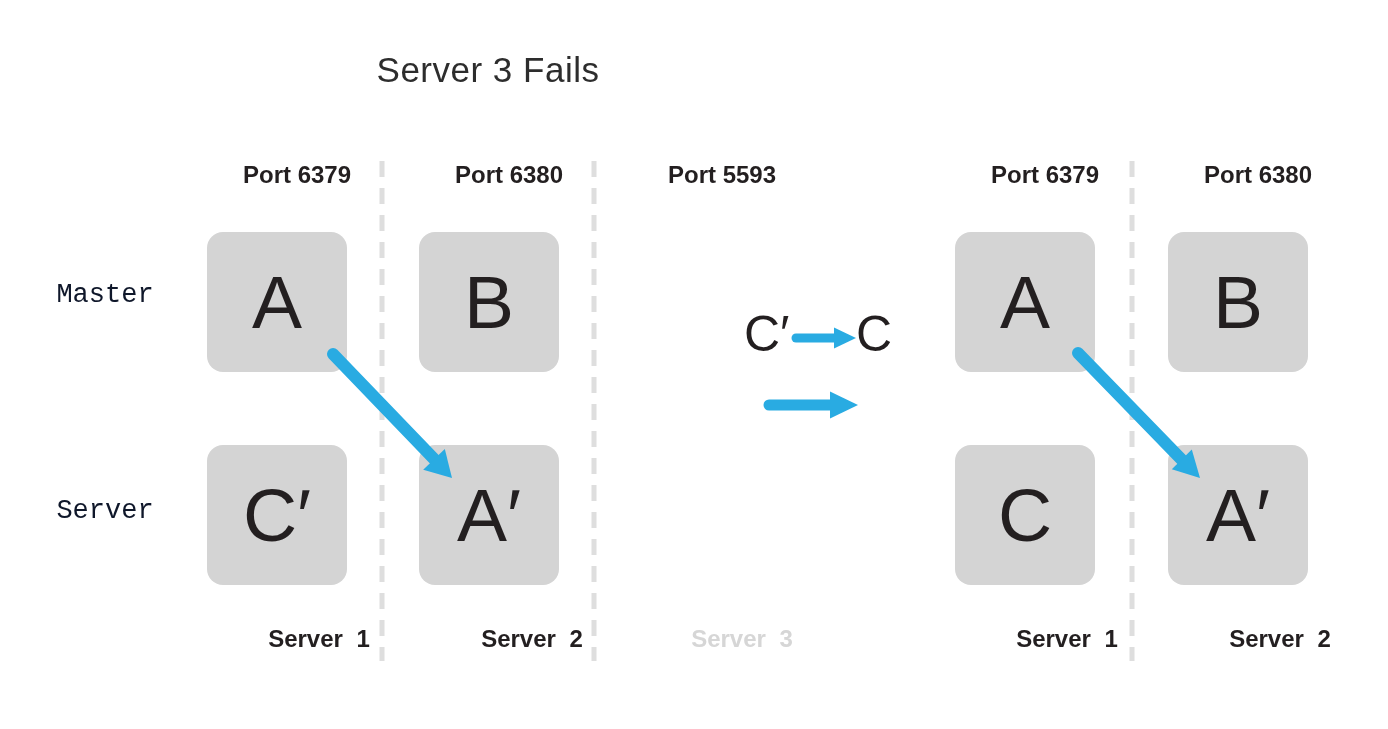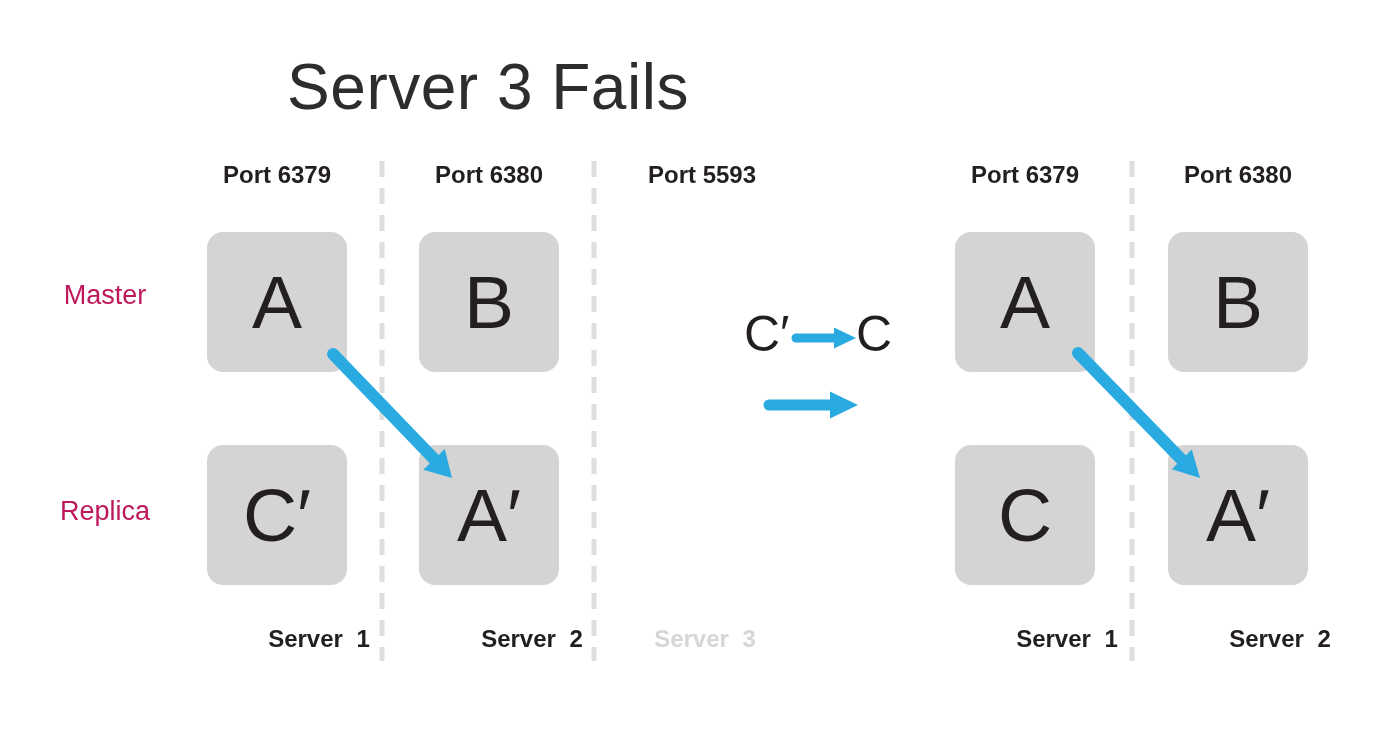--- a/index.html
+++ b/index.html
@@ -11,42 +11,44 @@
     overflow: hidden;
     font-family: "Liberation Sans", "DejaVu Sans", sans-serif;
     color: #231f20;
   }
   .title {
     position: absolute;
     top: 50px;
     left: 488px;
     transform: translateX(-50%);
     margin: 0;
-    font-size: 64px;
+    font-size: 35px;
     font-weight: 400;
     letter-spacing: 0.5px;
     color: #2d2d2d;
     white-space: nowrap;
   }
   .port-label {
     position: absolute;
     top: 161px;
     transform: translateX(-50%);
     font-size: 24px;
     font-weight: 700;
     white-space: nowrap;
     color: #231f20;
+    margin-left: 20px;
   }
   .row-label {
     position: absolute;
     transform: translateX(-50%);
     font-size: 27px;
     font-weight: 500;
-    color: #be185d;
+    color: #0f172a;
     white-space: nowrap;
+    font-family: Liberation Mono, monospace;
   }
   .box {
     position: absolute;
     width: 140px;
     height: 140px;
     border-radius: 16px;
     background: #d4d4d4;
     display: flex;
     align-items: center;
     justify-content: center;
@@ -85,21 +87,21 @@
   }
 </style>
 </head>
 <body>
 
 <div class="canvas">
 
   <h1 class="title">Server 3 Fails</h1>
 
   <div class="row-label" style="left:105px; top:280px;">Master</div>
-  <div class="row-label" style="left:105px; top:496px;">Replica</div>
+  <div class="row-label" style="left:105px; top:496px;">Server</div>
 
   <div class="port-label" style="left:277px;">Port 6379</div>
   <div class="port-label" style="left:489px;">Port 6380</div>
   <div class="port-label" style="left:702px;">Port 5593</div>
 
   <div class="port-label" style="left:1025px;">Port 6379</div>
   <div class="port-label" style="left:1238px;">Port 6380</div>
 
   <div class="box" style="left:207px; top:232px;">
     <span class="box-letter">A</span>
@@ -122,21 +124,21 @@
   </div>
   <div class="box" style="left:955px; top:445px;">
     <span class="box-letter">C</span>
   </div>
   <div class="box" style="left:1168px; top:445px;">
     <span class="box-letter">A′</span>
   </div>
 
   <div class="server-label" style="left:277px;">Server 1</div>
   <div class="server-label" style="left:490px;">Server 2</div>
-  <div class="server-label faded" style="left:663px;">Server 3</div>
+  <div class="server-label faded" style="left:700px;">Server 3</div>
   <div class="server-label" style="left:1025px;">Server 1</div>
   <div class="server-label" style="left:1238px;">Server 2</div>
 
   <span class="promo-letter" style="left:744px; top:309px;">C′</span>
   <span class="promo-letter" style="left:856px; top:309px;">C</span>
 
   <svg class="overlay" viewBox="0 0 1388 729" xmlns="http://www.w3.org/2000/svg">
 
     <line x1="382" y1="161" x2="382" y2="661" stroke="#dedede" stroke-width="5" stroke-dasharray="16 11"></line>
     <line x1="594" y1="161" x2="594" y2="661" stroke="#dedede" stroke-width="5" stroke-dasharray="16 11"></line>

